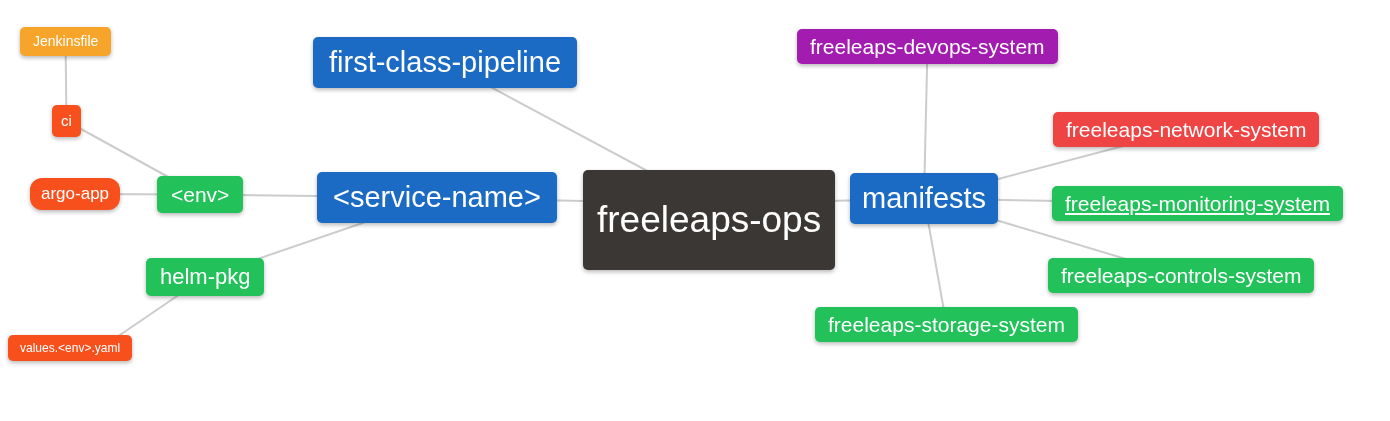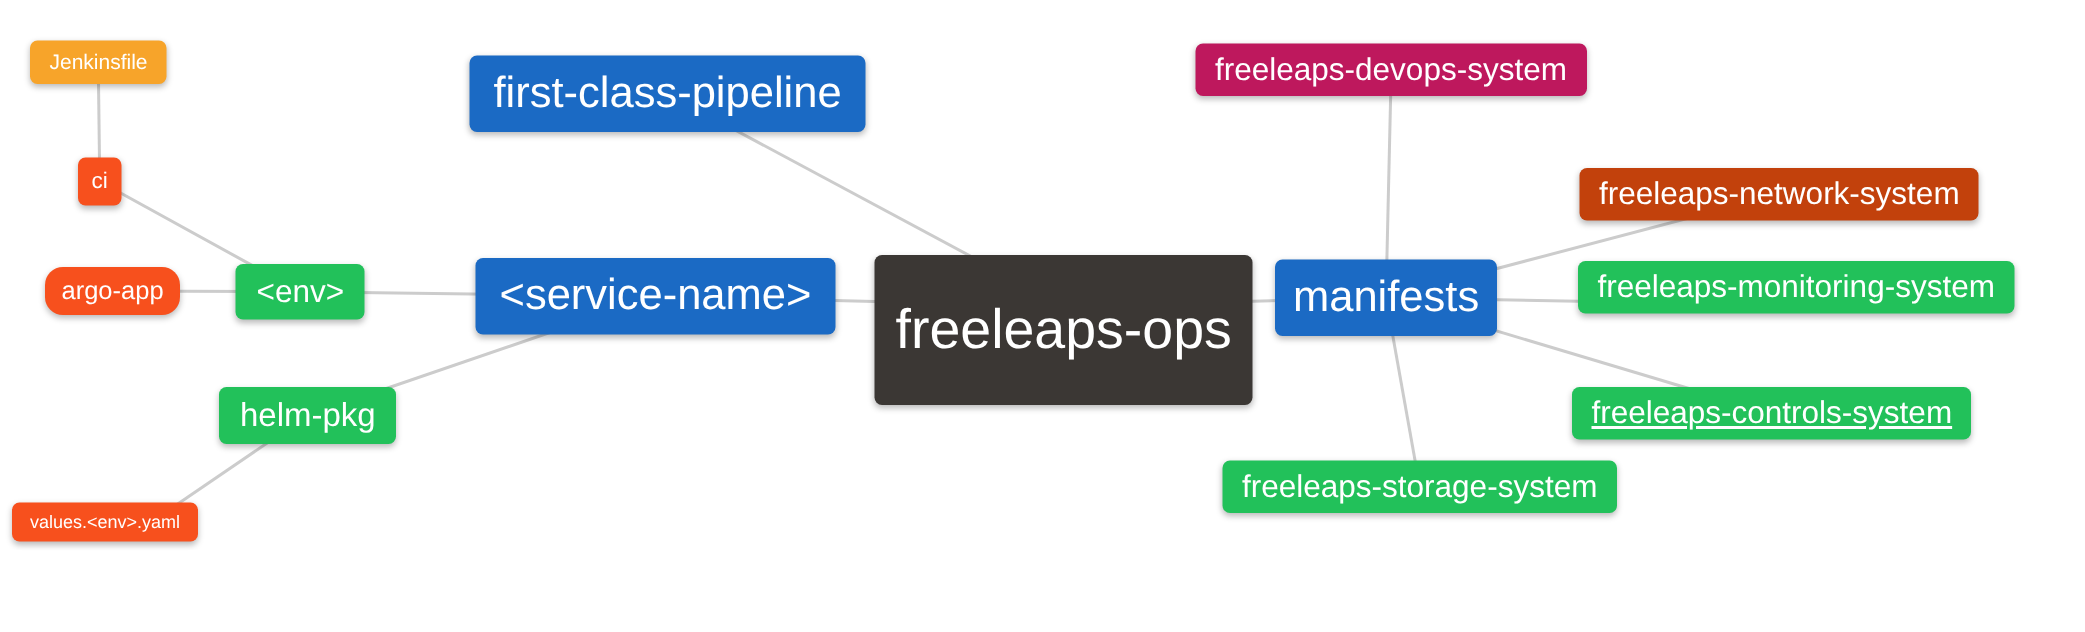--- a/index.html
+++ b/index.html
@@ -39,22 +39,22 @@
   .n-env         { left: 157px;  top: 176px; font-size: 21px; padding: 6px 14px; }
   .n-helm        { left: 146px;  top: 258px; font-size: 22px; padding: 6px 14px; }
   .n-values      { left: 8px;    top: 335px; font-size: 12px; padding: 6px 12px; }
   .n-pipeline    { left: 313px;  top: 37px;  font-size: 29px; padding: 8px 16px; }
   .n-service     { left: 317px;  top: 172px; font-size: 29px; padding: 8px 16px; }
   .n-ops         { left: 583px;  top: 170px; font-size: 37px; padding: 28px 14px; }
   .n-manifests   { left: 850px;  top: 173px; font-size: 29px; padding: 8px 12px; }
   .green-sys     { font-size: 21px; padding: 5px 13px; }
   .n-devops      { left: 797px;  top: 29px;  }
   .n-network     { left: 1053px; top: 112px; }
-  .n-monitoring  { left: 1052px; top: 174px; }
-  .n-controls    { left: 1048px; top: 258px; text-decoration: underline; }
+  .n-monitoring  { left: 1052px; top: 186px; text-decoration: underline; }
+  .n-controls    { left: 1048px; top: 258px; }
   .n-storage     { left: 815px;  top: 307px; }
 </style>
 </head>
 <body>
 
 <div class="canvas">
 
   <svg id="edge-layer">
       <line x1="65.5" y1="41.5" x2="66.5" y2="121" stroke="#cccccc" stroke-width="2"></line>
       <line x1="66.5" y1="121" x2="200" y2="194.5" stroke="#cccccc" stroke-width="2"></line>
@@ -105,25 +105,25 @@
   </div>
 
   <div class="node n-ops" style="background: rgb(59, 55, 52); color: rgb(255, 255, 255);">
     <span>freeleaps-ops</span>
   </div>
 
   <div class="node n-manifests" style="background: rgb(27, 106, 196); color: rgb(255, 255, 255);">
     <span>manifests</span>
   </div>
 
-  <div class="node green-sys n-devops" style="background: #be185d; color: rgb(255, 255, 255);">
+  <div class="node green-sys n-devops" style="background: #a21caf; color: rgb(255, 255, 255);">
     <span>freeleaps-devops-system</span>
   </div>
 
-  <div class="node green-sys n-network" style="background: #c2410c; color: rgb(255, 255, 255);">
+  <div class="node green-sys n-network" style="background: #ef4444; color: rgb(255, 255, 255);">
     <span>freeleaps-network-system</span>
   </div>
 
   <div class="node green-sys n-monitoring" style="background: rgb(34, 193, 90); color: rgb(255, 255, 255);">
     <span>freeleaps-monitoring-system</span>
   </div>
 
   <div class="node green-sys n-controls" style="background: rgb(34, 193, 90); color: rgb(255, 255, 255);">
     <span>freeleaps-controls-system</span>
   </div>

